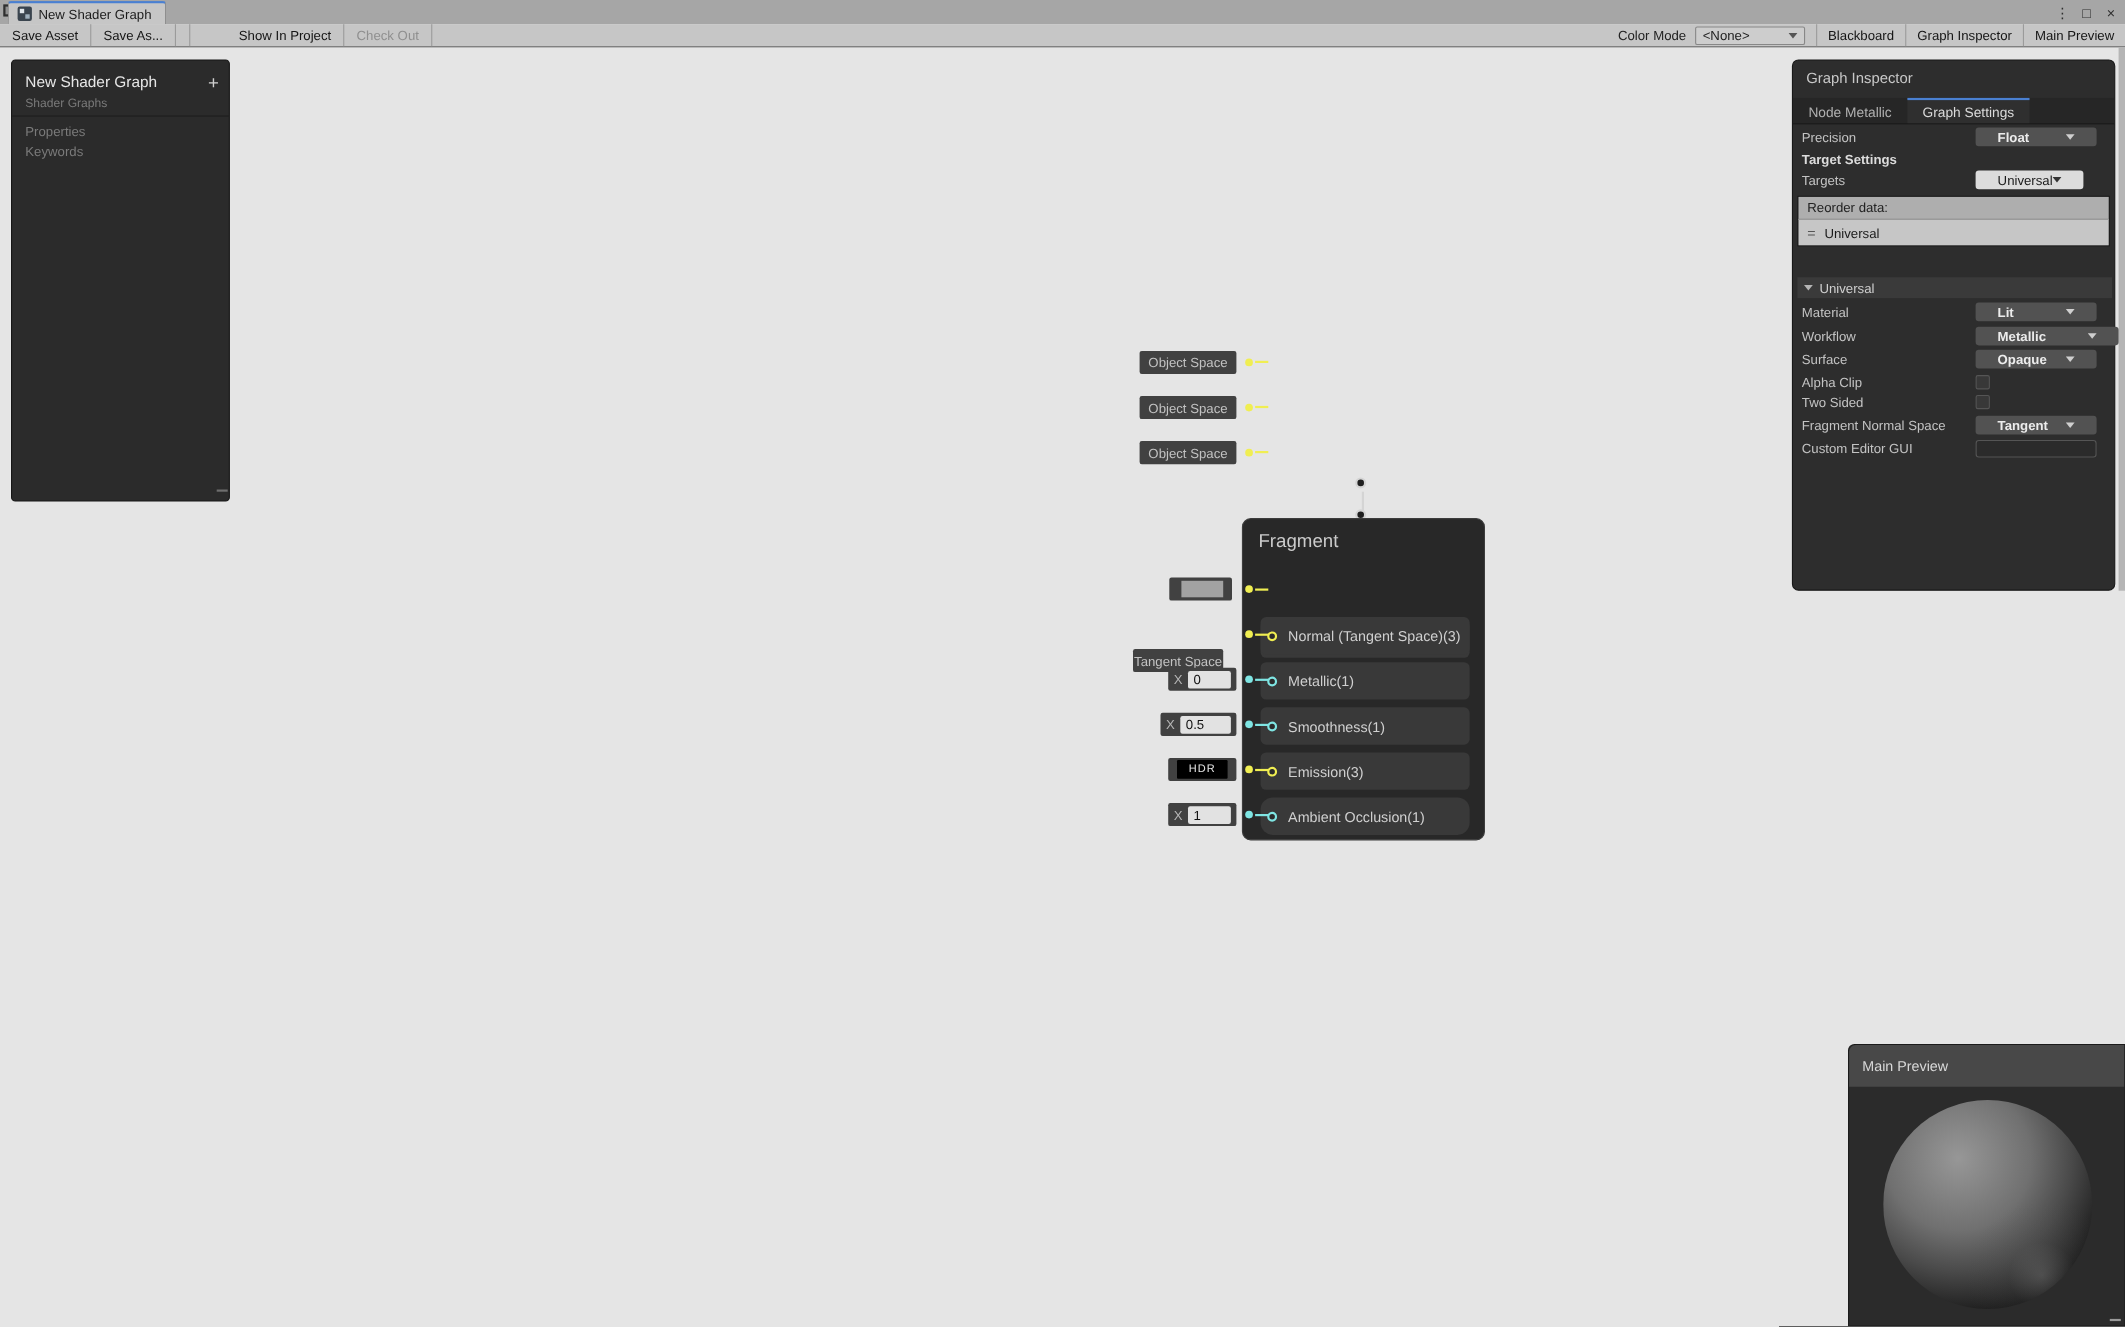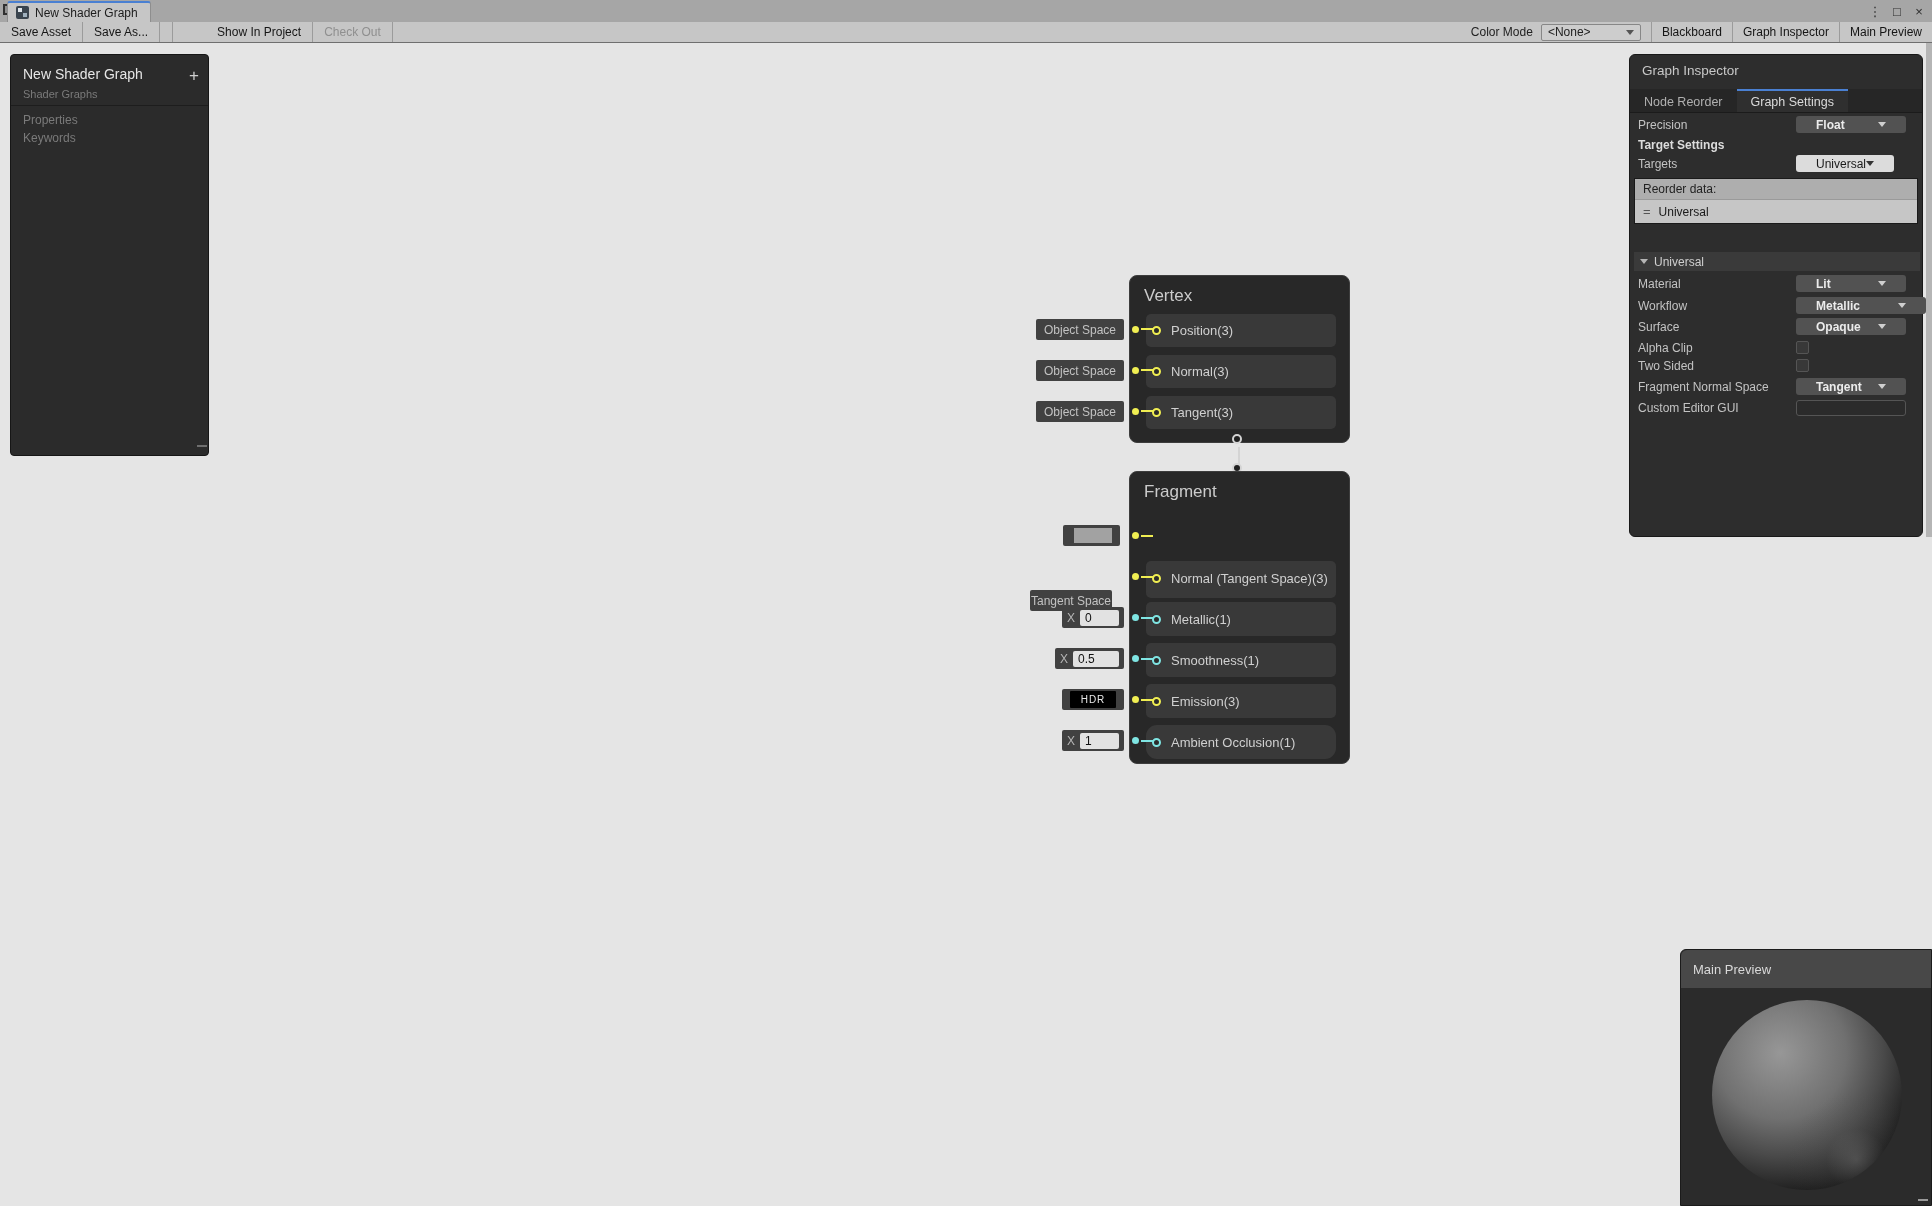--- a/index.html
+++ b/index.html
@@ -144,35 +144,20 @@
   <div class="abs" id="blackboard">
     <div class="abs" id="bb-title">New Shader Graph</div>
     <div class="abs" id="bb-sub">Shader Graphs</div>
     <div class="abs" id="bb-plus">+</div>
     <div class="abs" id="bb-div"></div>
     <div class="abs bb-row" style="top:58px;">Properties</div>
     <div class="abs bb-row" style="top:76px;">Keywords</div>
     <div class="abs" id="bb-resize"></div>
   </div>
 
-  <div class="abs node" style="left:1129px;top:275px;width:221px;height:168px;">
-    <div class="node-title">Vertex</div>
-    <div class="node-row v3" style="top:38px;height:33px;">
-      <span class="ring"></span>
-      <span class="lbl">Position(3)</span>
-    </div>
-    <div class="node-row v3" style="top:79px;height:33px;">
-      <span class="ring"></span>
-      <span class="lbl">Normal(3)</span>
-    </div>
-    <div class="node-row v3" style="top:120px;height:33px;">
-      <span class="ring"></span>
-      <span class="lbl">Tangent(3)</span>
-    </div>
-  </div>
 
   <div class="abs chip" style="left:1036px;top:319px;width:88px;">Object Space</div>
   <div class="abs chip" style="left:1036px;top:360px;width:88px;">Object Space</div>
   <div class="abs chip" style="left:1036px;top:401px;width:88px;">Object Space</div>
   <div class="abs pdot v3" style="left:1132px;top:326px;"></div>
   <div class="abs pdot v3" style="left:1132px;top:367px;"></div>
   <div class="abs pdot v3" style="left:1132px;top:408px;"></div>
   <div class="abs pdash v3" style="left:1141px;top:328px;"></div>
   <div class="abs pdash v3" style="left:1141px;top:369px;"></div>
   <div class="abs pdash v3" style="left:1141px;top:410px;"></div>
@@ -237,21 +222,21 @@
   <div class="abs pdash v3" style="left:1141px;top:535px;"></div>
   <div class="abs pdash v3" style="left:1141px;top:576px;"></div>
   <div class="abs pdash f1" style="left:1141px;top:617px;"></div>
   <div class="abs pdash f1" style="left:1141px;top:658px;"></div>
   <div class="abs pdash v3" style="left:1141px;top:699px;"></div>
   <div class="abs pdash f1" style="left:1141px;top:740px;"></div>
 
   <div class="abs" id="inspector">
     <div class="abs" id="insp-title">Graph Inspector</div>
     <div class="abs" id="insp-tabs">
-      <div class="insp-tab">Node Reorder</div>
+      <div class="insp-tab">Node Metallic</div>
       <div class="insp-tab active">Graph Settings</div>
     </div>
 
     <div class="insp-row" style="top:61px;">
       <span class="insp-label">Precision</span>
       <div class="dd dd-dark" style="left:166px;width:110px;">
         <span>Float</span>
         <span class="arr-dn"></span>
       </div>
     </div>

